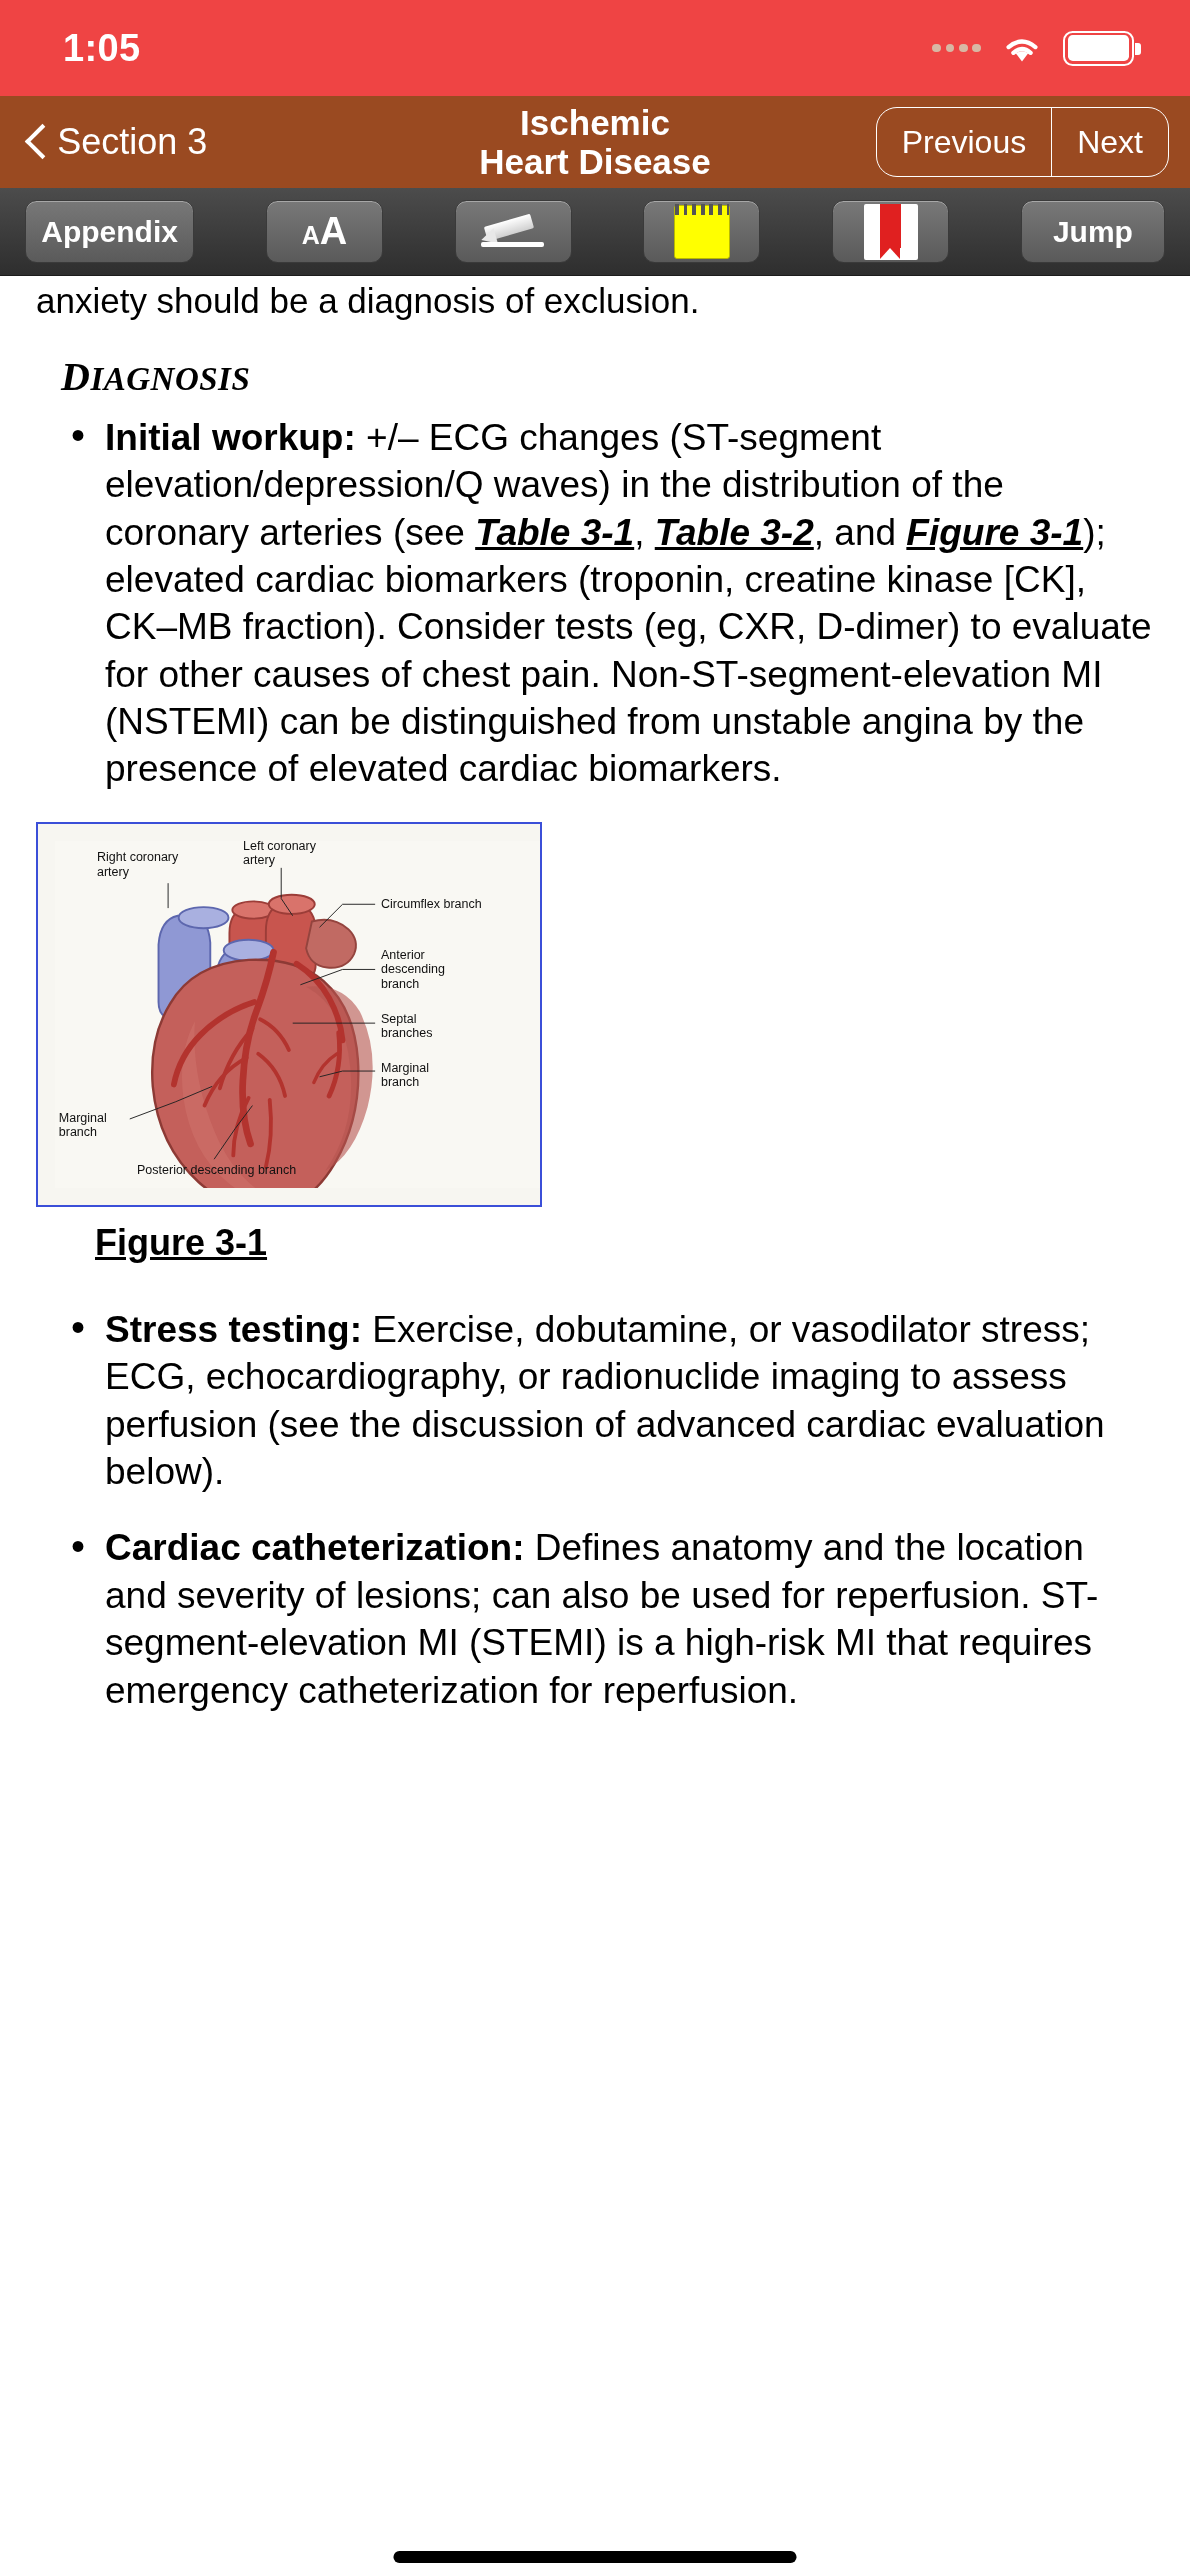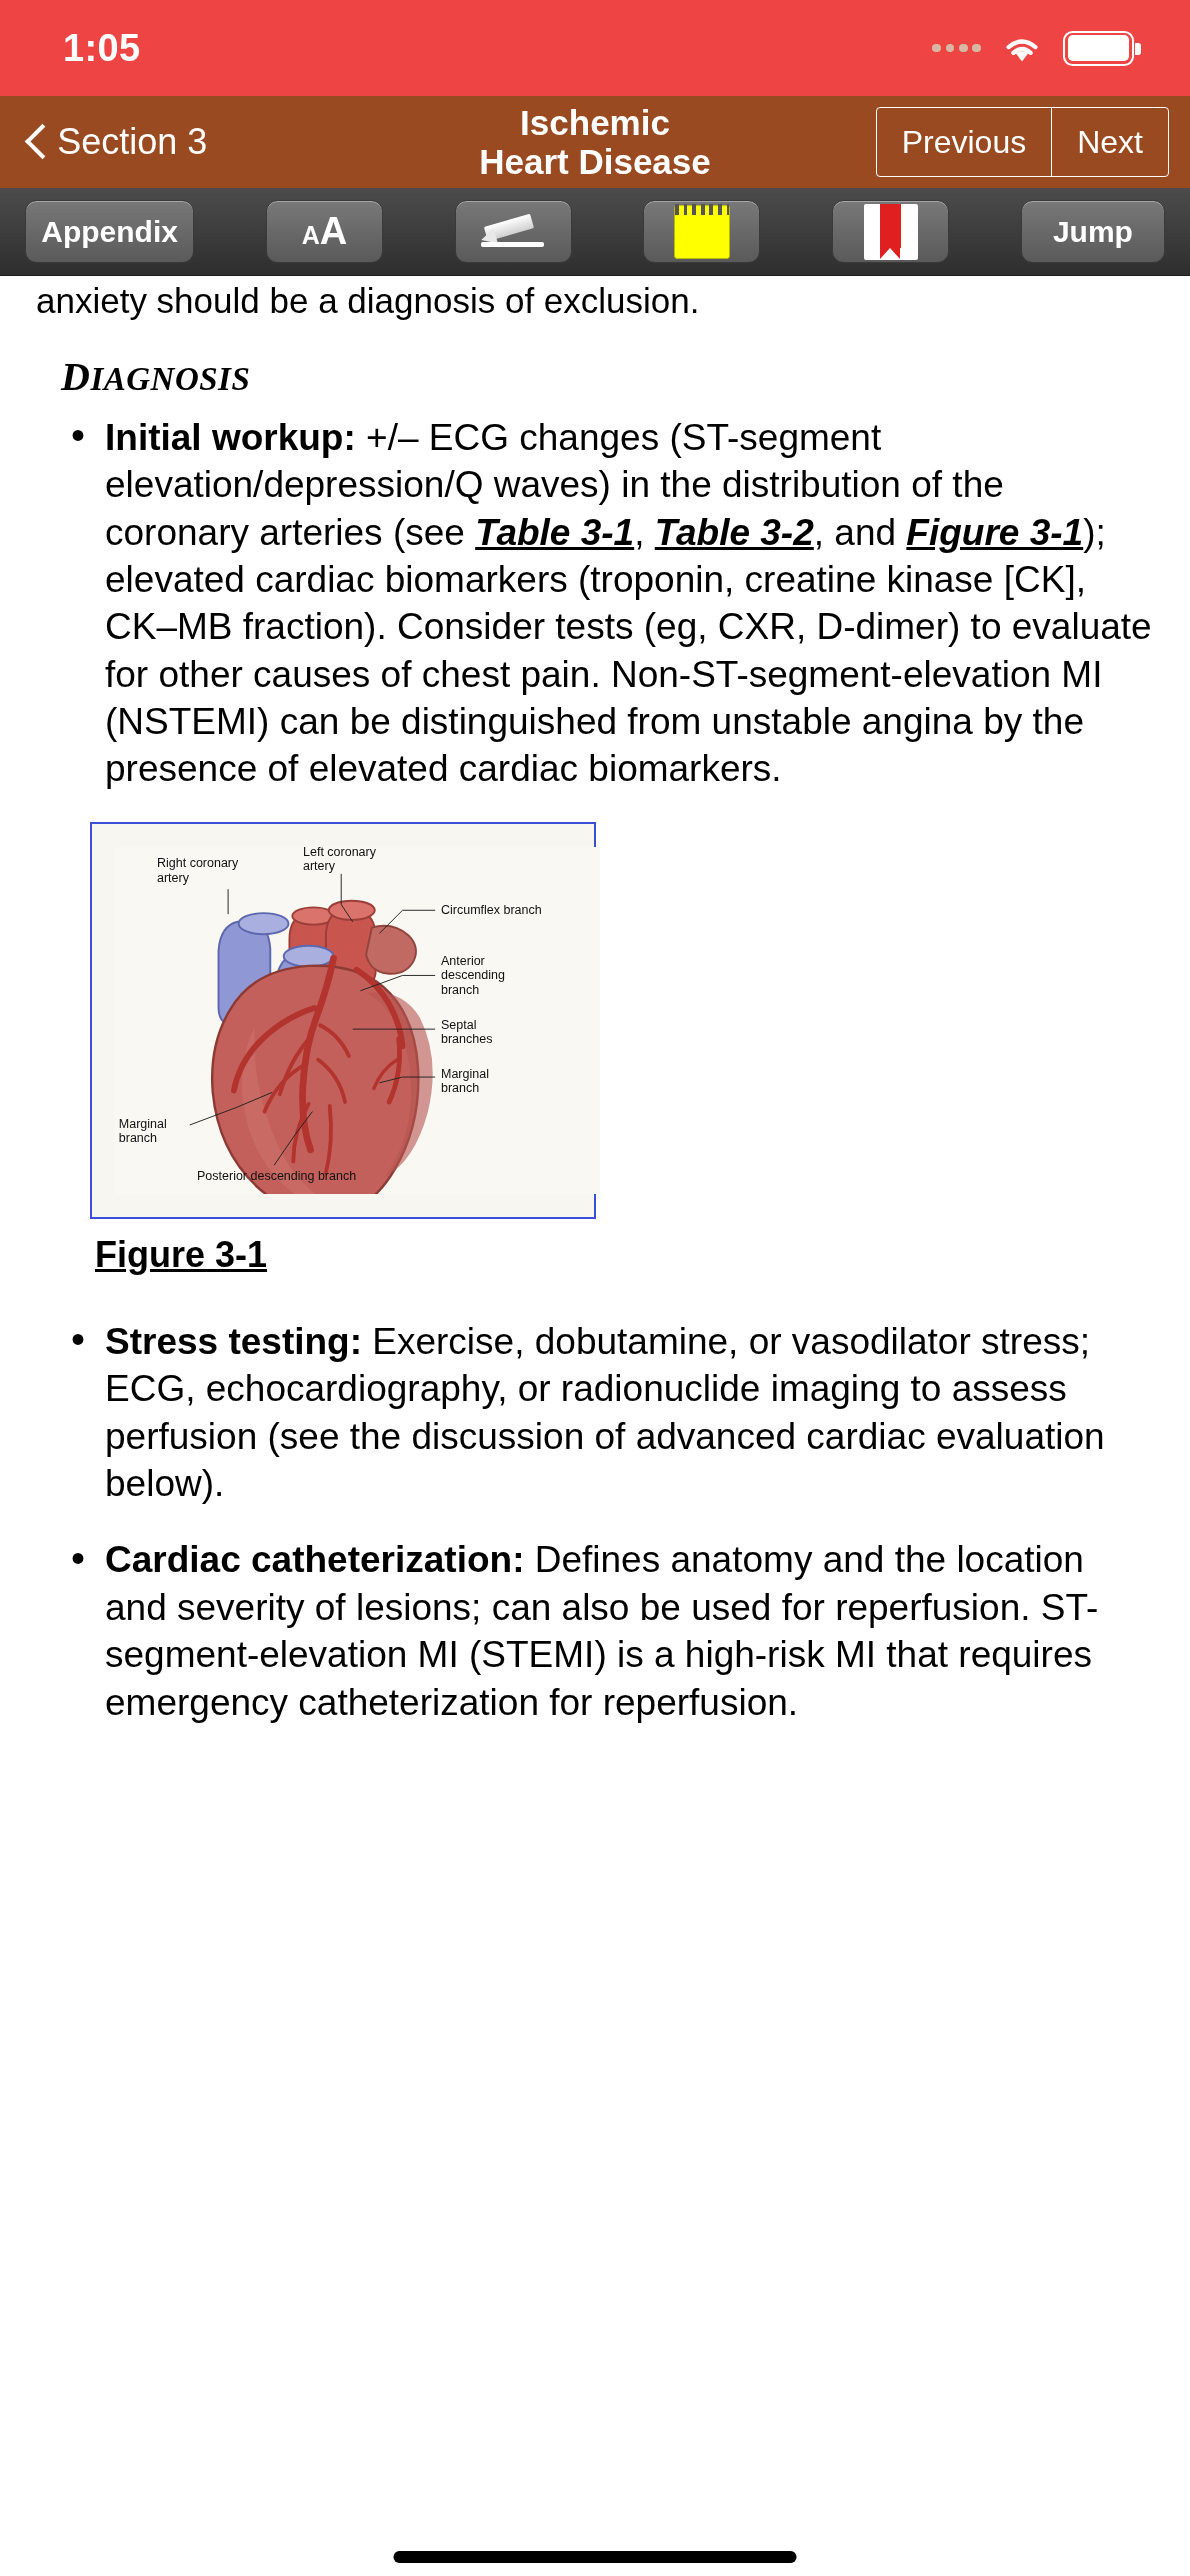--- a/index.html
+++ b/index.html
@@ -76,21 +76,21 @@
     font-size: 35px;
     font-weight: 700;
     line-height: 1.12;
     pointer-events: none;
   }
   .nav-title span { display:block; }
   .prevnext {
     margin-left: auto;
     display: flex;
     border: 1.9px solid #ffffff;
-    border-radius: 4px;
+    border-radius: 21px;
     overflow: hidden;
     z-index: 2;
   }
   .prevnext div {
     padding: 15.3px 25px;
     font-size: 32px;
     color: #ffffff;
     white-space: nowrap;
   }
   .prevnext div:first-child { border-right: 1.9px solid #ffffff; }
@@ -200,24 +200,23 @@
     top: -3.8px;
     font-size: 40px;
   }
   .lbl { font-weight: 700; }
   .ulink { font-weight: 700; text-decoration: underline; font-style: italic; }
 
   
   .figwrap { margin: 25px 0 9.6px 0; }
   .figbox {
     width: 506px;
-    margin-left: 54px;
     border: 2.9px solid #3b4fd8;
     background: #f7f6f1;
-    padding: 23px;
+    padding: 17px;
     position: relative;
   }
   .figinner { position: relative; width: 100%; height: 347px; }
   .figcap {
     margin: 15.3px 0 0 59px;
     font-size: 36px;
     font-weight: 700;
     text-decoration: underline;
   }
   .fig-label {

